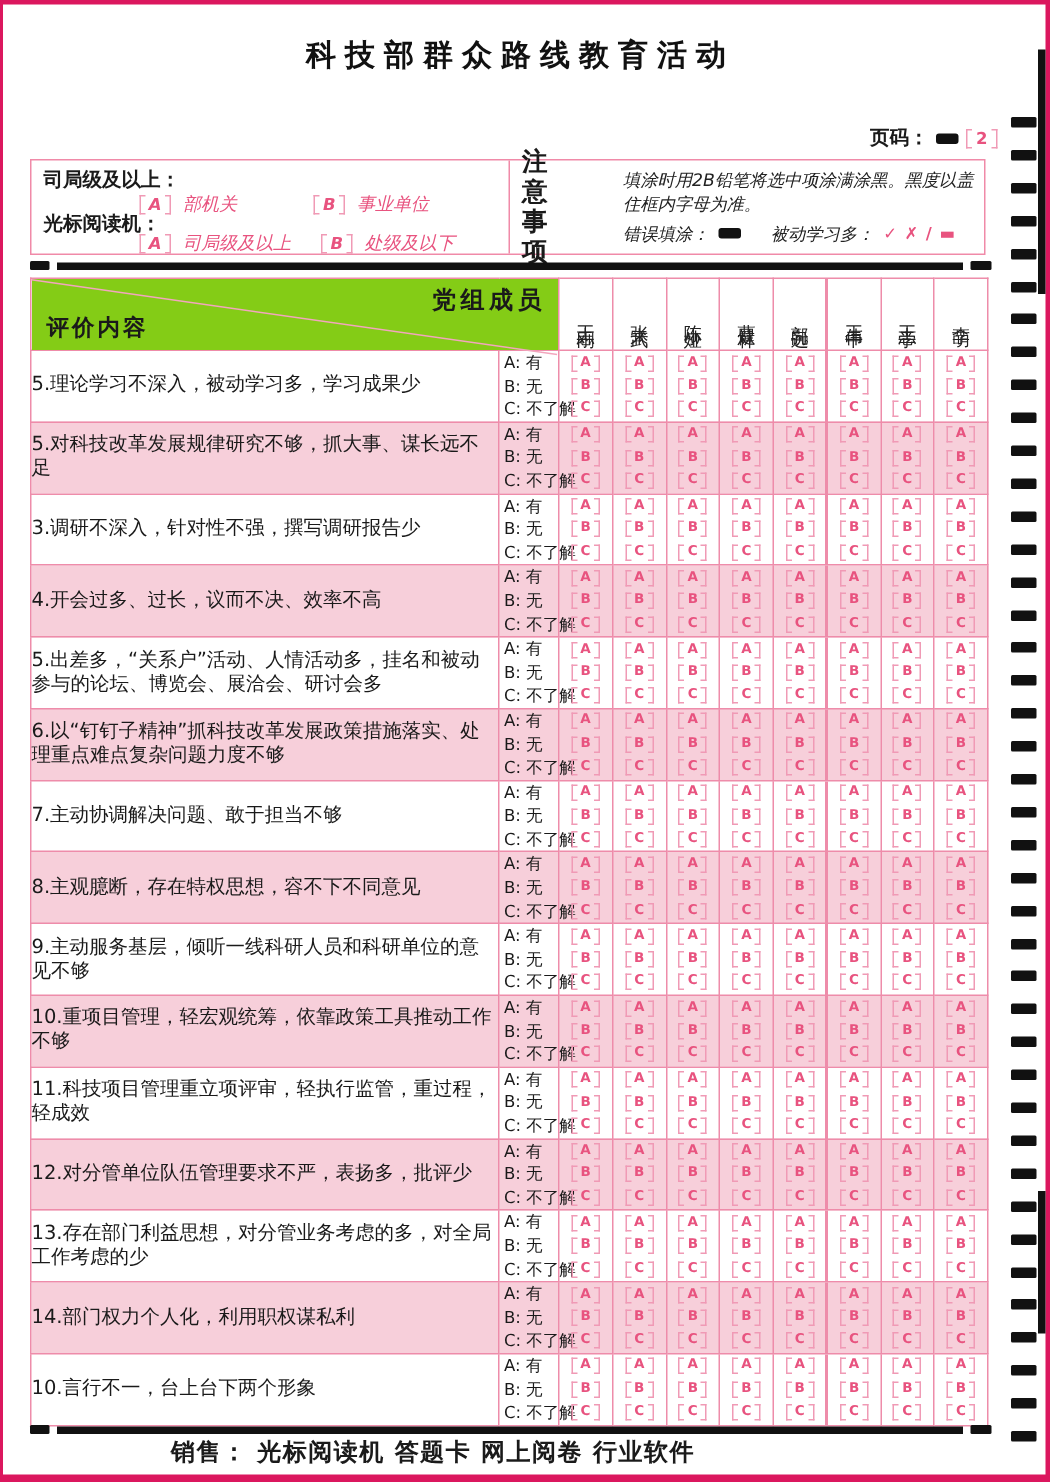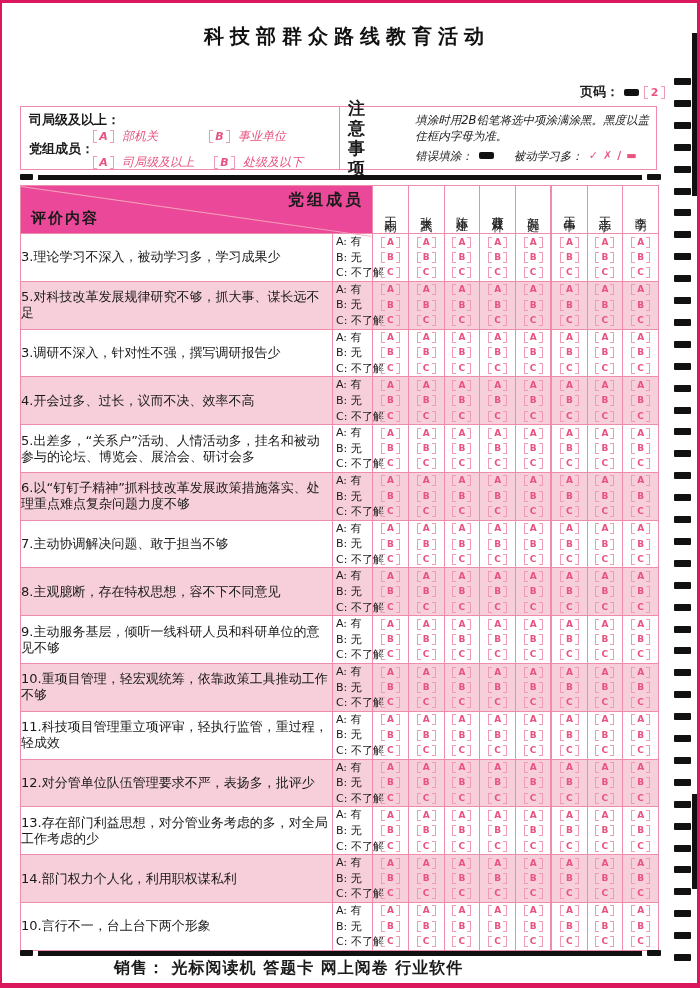--- a/index.html
+++ b/index.html
@@ -31,21 +31,21 @@
   .notice-text{width:252px;font-size:11.5px;line-height:16px;font-style:italic;color:#222;margin-left:22px;}
   .marks-line{display:flex;align-items:center;gap:6px;margin-top:3px;font-style:italic;}
   .wrongmark{color:#e8537f;font-weight:bold;font-size:11px;font-style:normal;}
   
   .sync-block{width:13px;height:6px;background:#111;border-radius:1px;}
   .sync-line{width:604px;height:5px;background:#111;}
   .sync-dash{width:14px;height:6px;background:#111;border-radius:1px;}
   
   table.survey{position:absolute;left:18px;top:182px;width:638px;border-collapse:collapse;table-layout:fixed;}
   table.survey th,table.survey td{border:1px solid #ee8caa;padding:0;box-sizing:border-box;}
-  th.diag{position:relative;height:48px;background:#ec4899;}
+  th.diag{position:relative;height:48px;background:#84cc16;}
   .diag-line{position:absolute;left:0;top:0;width:354px;height:1px;background:#f2a6bd;
              transform:rotate(8.1deg);transform-origin:0 0;}
   .members-label{position:absolute;top:4px;right:8px;font-size:16px;font-weight:bold;letter-spacing:3px;}
   .content-label{position:absolute;bottom:5px;left:10px;font-size:15px;font-weight:bold;letter-spacing:2px;}
   th.member{font-weight:normal;vertical-align:middle;}
   .vname{writing-mode:vertical-rl;text-orientation:upright;font-size:12px;letter-spacing:2px;
          margin:0 auto;line-height:14px;color:#222;}
   td.q{font-size:13px;line-height:16px;padding:2px 4px 2px 6px;text-align:left;}
   td.opt{font-size:11px;}
   .optline{height:15.6px;line-height:15.6px;padding-left:3px;white-space:nowrap;}
@@ -77,21 +77,21 @@
   <div class="abs headbox">
     <div class="hb-left">
       <div class="hb-q" style="top:4px;">司局级及以上：</div>
       <div class="hb-opts" style="left:72px;top:21px;">
         <span class="bub big">A</span>
         <span>部机关</span>
         <span style="width:35px;"></span>
         <span class="bub big">B</span>
         <span>事业单位</span>
       </div>
-      <div class="hb-q" style="top:33px;">党组成员：</div>
+      <div class="hb-q" style="top:33px;">光标阅读机：</div>
       <div class="hb-opts" style="left:72px;top:47px;">
         <span class="bub big">A</span>
         <span>司局级及以上</span>
         <span style="width:4px;"></span>
         <span class="bub big">B</span>
         <span>处级及以下</span>
       </div>
     </div>
     <div class="hb-right">
       <div class="notice-label">
@@ -149,21 +149,21 @@
           <th class="member">
             <div class="vname">王志学</div>
           </th>
           <th class="member">
             <div class="vname">李萌</div>
           </th>
         </tr>
     </thead>
     <tbody id="surveyBody">
         <tr class="qrow">
-          <td class="q">3.理论学习不深入，被动学习多，学习成果少</td>
+          <td class="q">5.理论学习不深入，被动学习多，学习成果少</td>
           <td class="opt">
             <div class="optline">A: 有</div>
             <div class="optline">B: 无</div>
             <div class="optline">C: 不了解</div>
           </td>
           <td class="cell">
             <div class="cellstack">
               <span class="bub">A</span>
               <span class="bub">B</span>
               <span class="bub">C</span>

